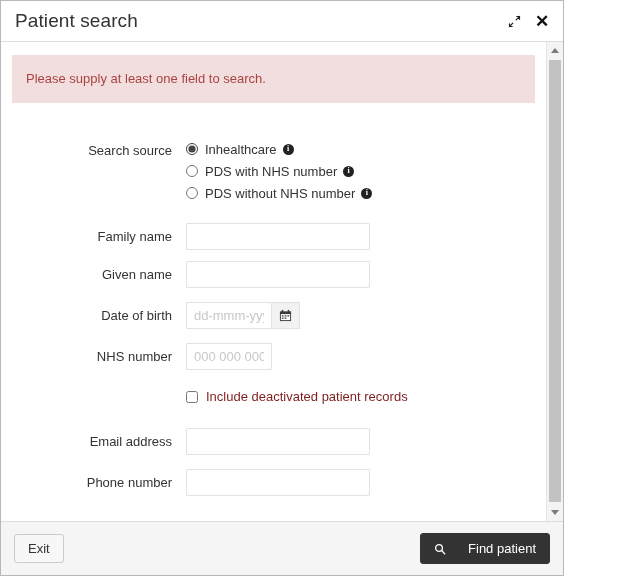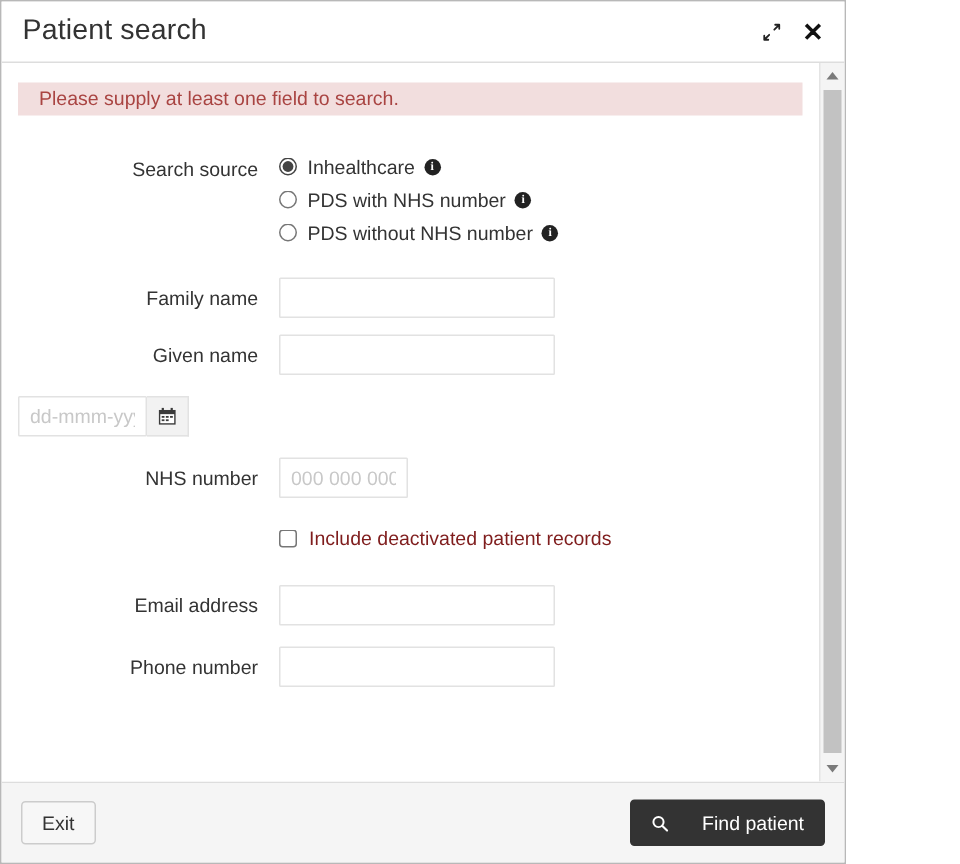--- a/index.html
+++ b/index.html
@@ -60,23 +60,23 @@
   }
   .content {
     position: absolute;
     left: 0; top: 0; right: 17px; bottom: 0;
     padding: 13px 11px 0 11px;
   }
   .alert {
     background: #f2dede;
     color: #a94442;
     font-size: 13px;
-    padding: 3px 14px;
+    padding: 16px 14px;
     line-height: 1.2;
-    margin-bottom: 22px;
+    margin-bottom: 34px;
   }
   .form { padding: 0 0 0 0; }
   .row {
     display: flex;
     align-items: flex-start;
     margin-bottom: 11px;
   }
   .row-label {
     width: 174px;
     flex: 0 0 174px;
@@ -290,20 +290,21 @@
         </div>
 
         <div class="row" style="margin-bottom:14px;">
           <div class="row-label">Given name</div>
           <div class="row-field">
             <input type="text" class="txt-input" placeholder="" style="">
           </div>
         </div>
 
         <div class="row" style="margin-bottom:14px;">
+          <div class="row-label">Date of birth</div>
           <div class="row-field">
             <div class="date-group">
               <input type="text" class="txt-input narrow" placeholder="dd-mmm-yyyy" style="">
               <button class="date-btn">
                 <svg width="13" height="13" viewBox="0 0 14 14" aria-hidden="true">
                   <rect x="1" y="2.5" width="12" height="10.5" fill="#3b3b3b"></rect>
                   <rect x="2" y="5.5" width="10" height="6.5" fill="#ffffff"></rect>
                   <rect x="3" y="1" width="1.6" height="2.6" fill="#3b3b3b"></rect>
                   <rect x="9.4" y="1" width="1.6" height="2.6" fill="#3b3b3b"></rect>
                   <rect x="3" y="6.8" width="2" height="1.3" fill="#3b3b3b"></rect>

